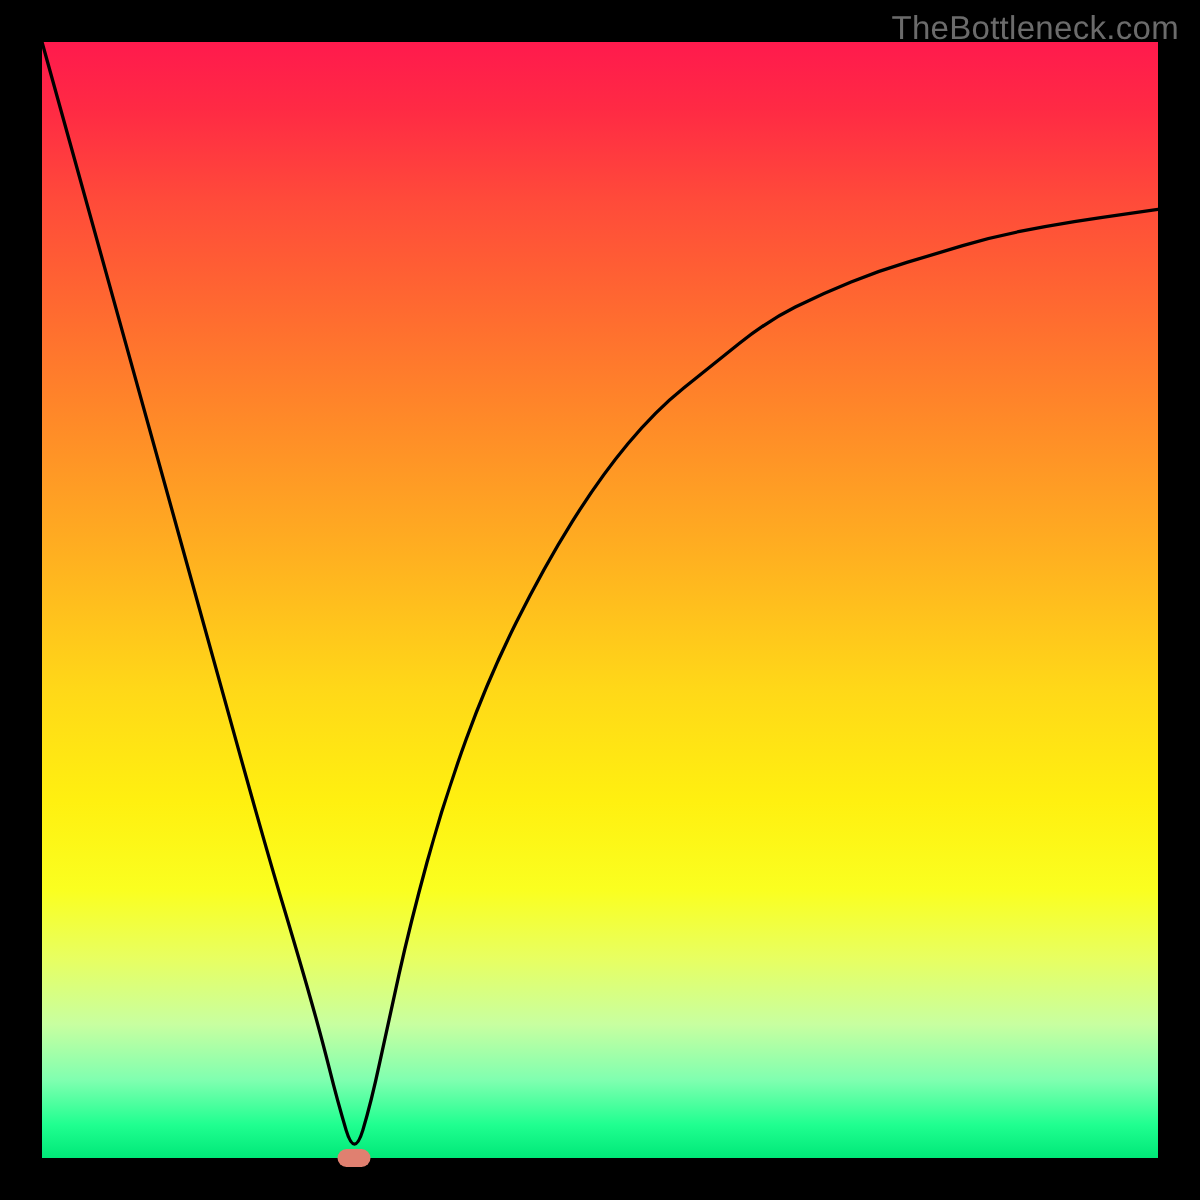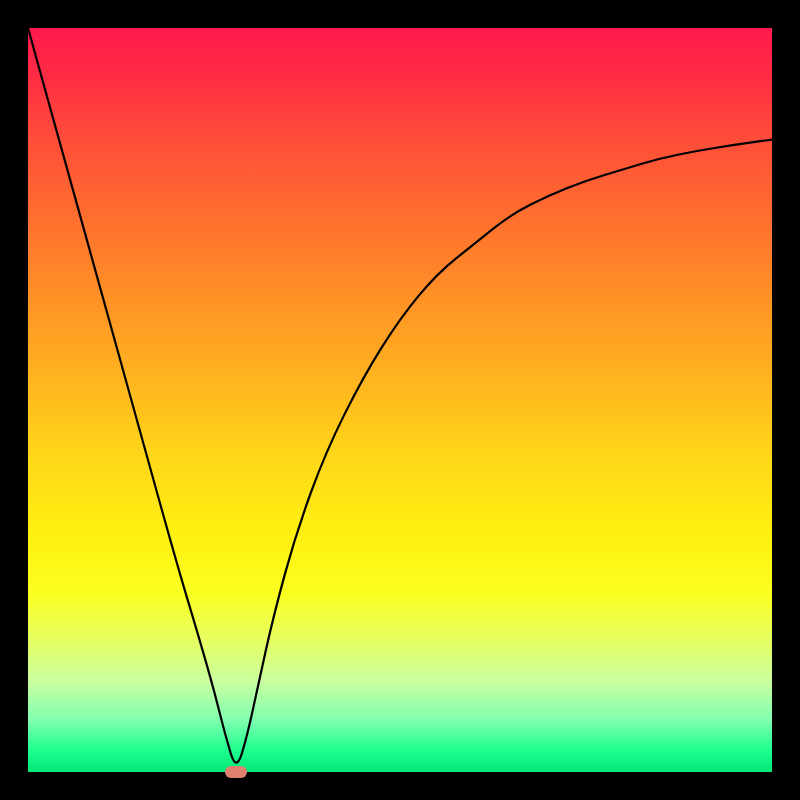--- a/index.html
+++ b/index.html
@@ -71,19 +71,20 @@
     height: 12px;
     border-radius: 6px;
     background: #e08070;
     transform: translate(-50%, -50%);
   }
 </style>
 </head>
 <body>
 
 <div class="frame">
+  <div class="watermark">TheBottleneck.com</div>
   <div class="plot">
     <svg class="curve" viewBox="0 0 744 744" preserveAspectRatio="none">
       <path id="curve-path" d="M 0 0 Q 0 0 18.6 66.96000000000004 Q 37.2 133.92000000000007 55.800000000000004 200.88000000000002 Q 74.4 267.84 93 334.79999999999995 Q 111.6 401.76 130.2 468.71999999999997 Q 148.8 535.68 159.96 572.88 Q 171.12 610.08 178.56 636.12 Q 186 662.16 191.57999999999998 684.48 Q 197.16 706.8 202.74 725.4 Q 208.32000000000002 744 213.9 725.4 Q 219.48 706.8 225.06 680.76 Q 230.64 654.72 238.07999999999998 621.24 Q 245.52 587.76 256.68 546.8399999999999 Q 267.84 505.91999999999996 282.72 465 Q 297.6 424.08 316.20000000000005 386.88 Q 334.8 349.68 353.4 319.92 Q 372 290.16 390.6 267.84000000000003 Q 409.20000000000005 245.51999999999998 427.8 230.64 Q 446.4 215.76 465 200.88 Q 483.6 186 502.2 176.7 Q 520.8 167.39999999999998 539.4 159.95999999999998 Q 558 152.51999999999998 576.6 146.94 Q 595.2 141.36 613.8 135.78000000000003 Q 632.4 130.20000000000005 651 126.48000000000002 Q 669.6 122.75999999999999 688.2 119.78399999999999 Q 706.8 116.80799999999999 725.4 114.20400000000001 T 744 111.60000000000002"></path>
     </svg>
     <div class="marker" id="min-marker" style="left: 208.32px; top: 744px;"></div>
   </div>
 </div>
 
 </body></html>

